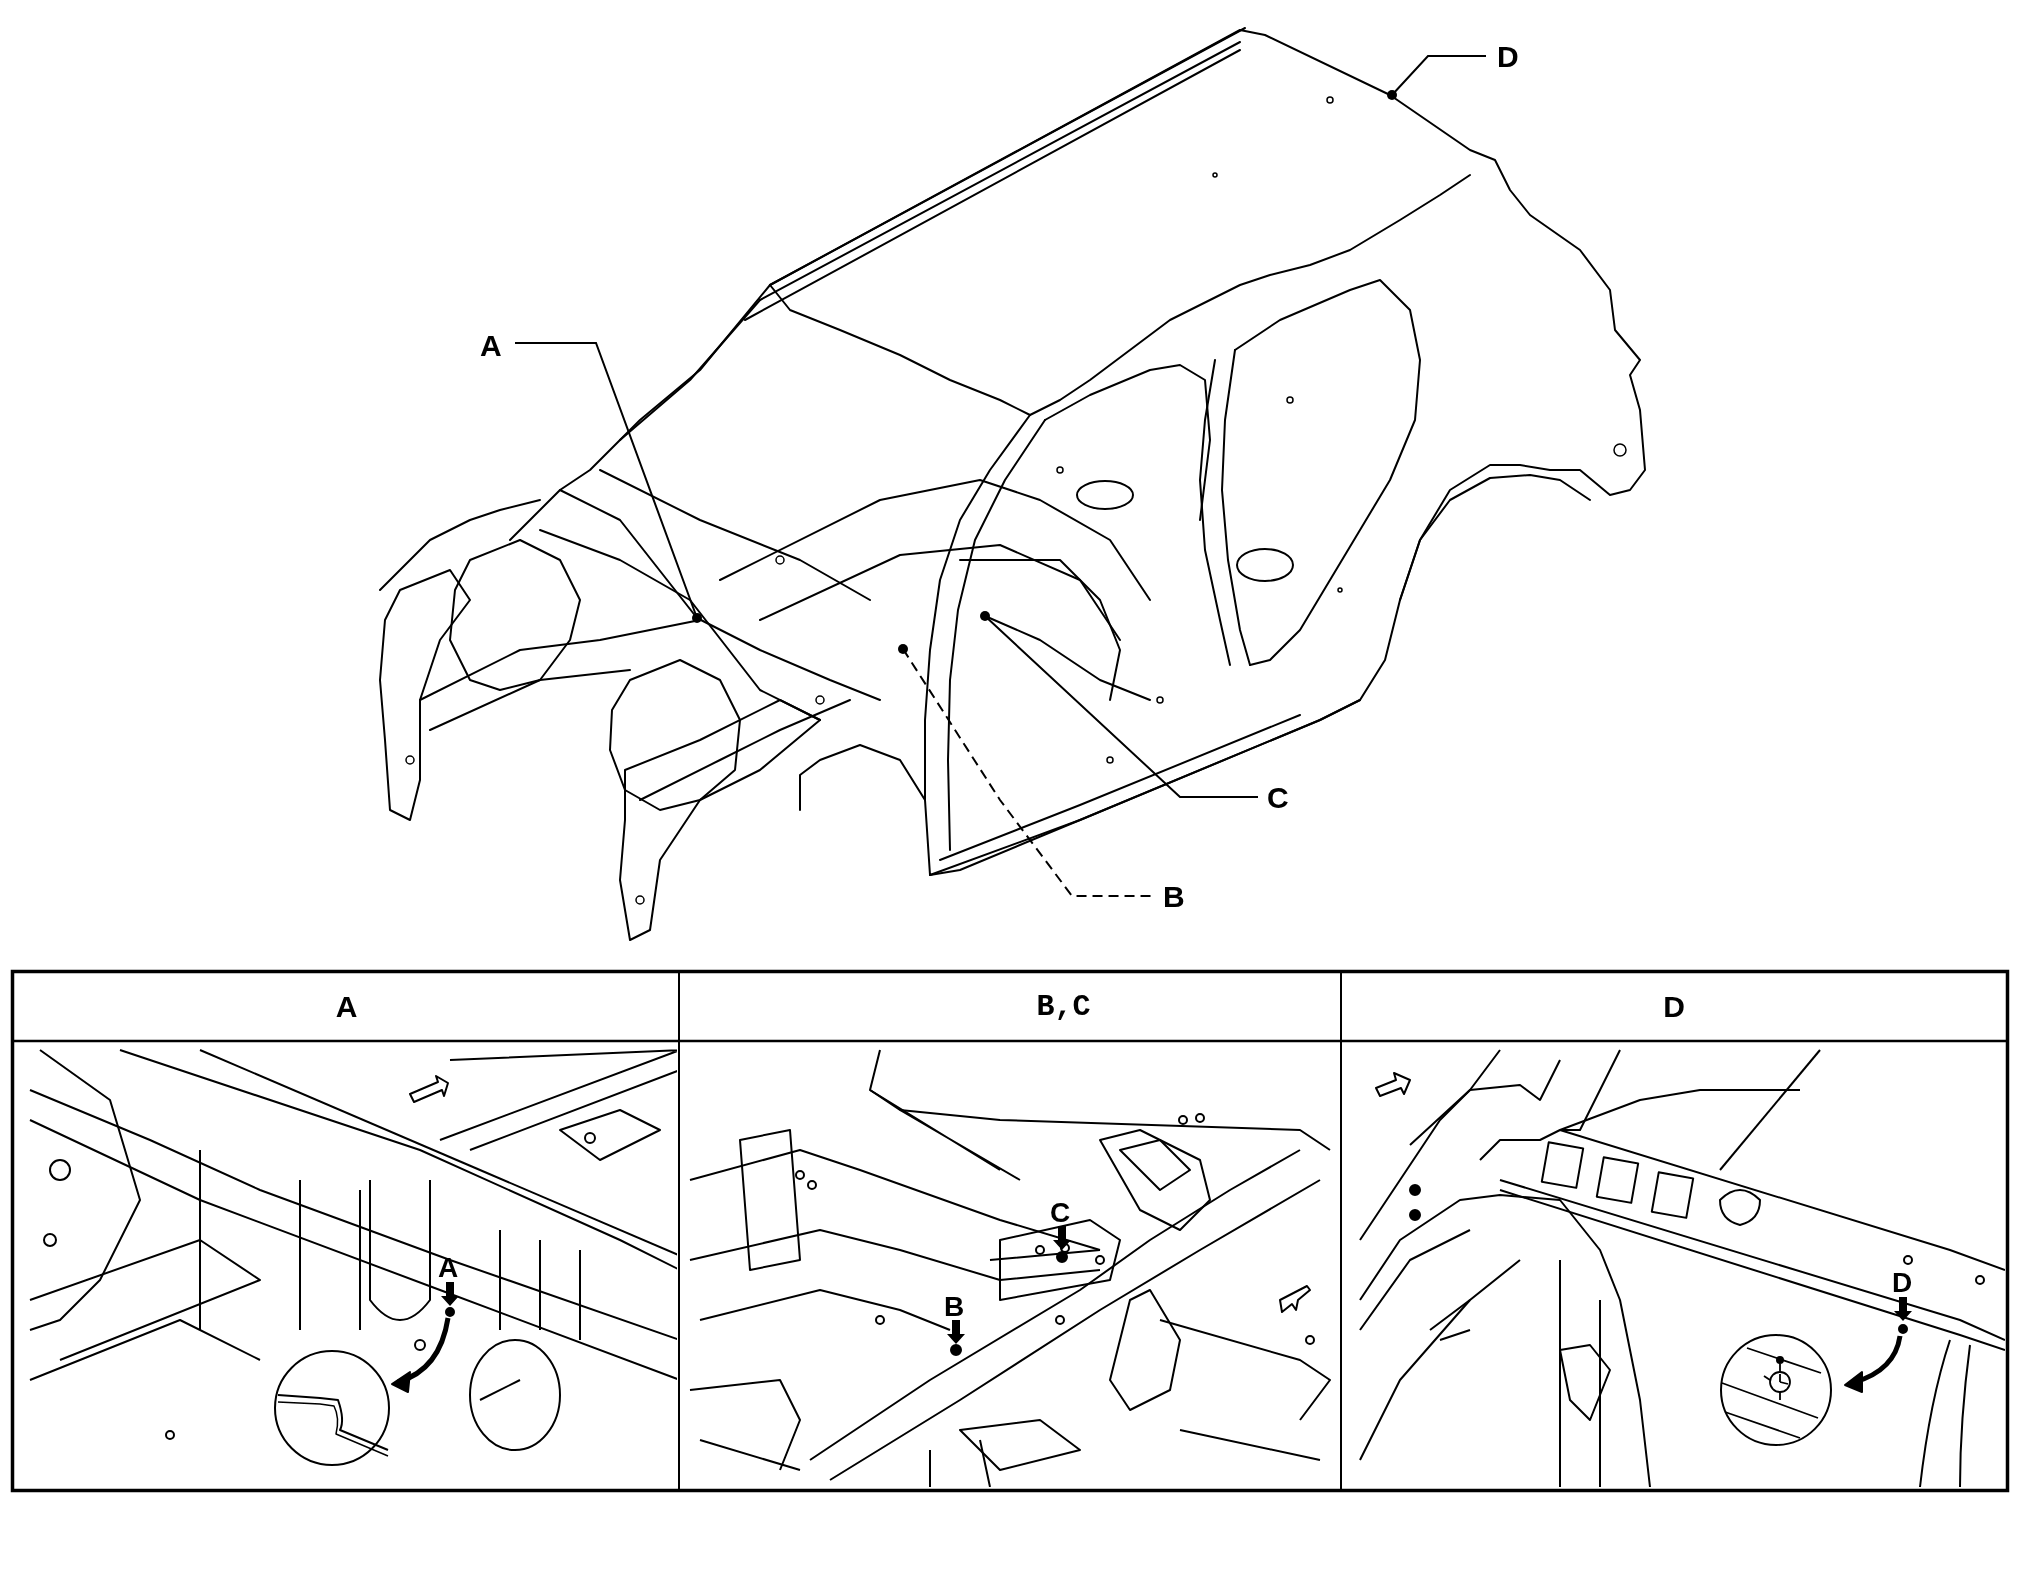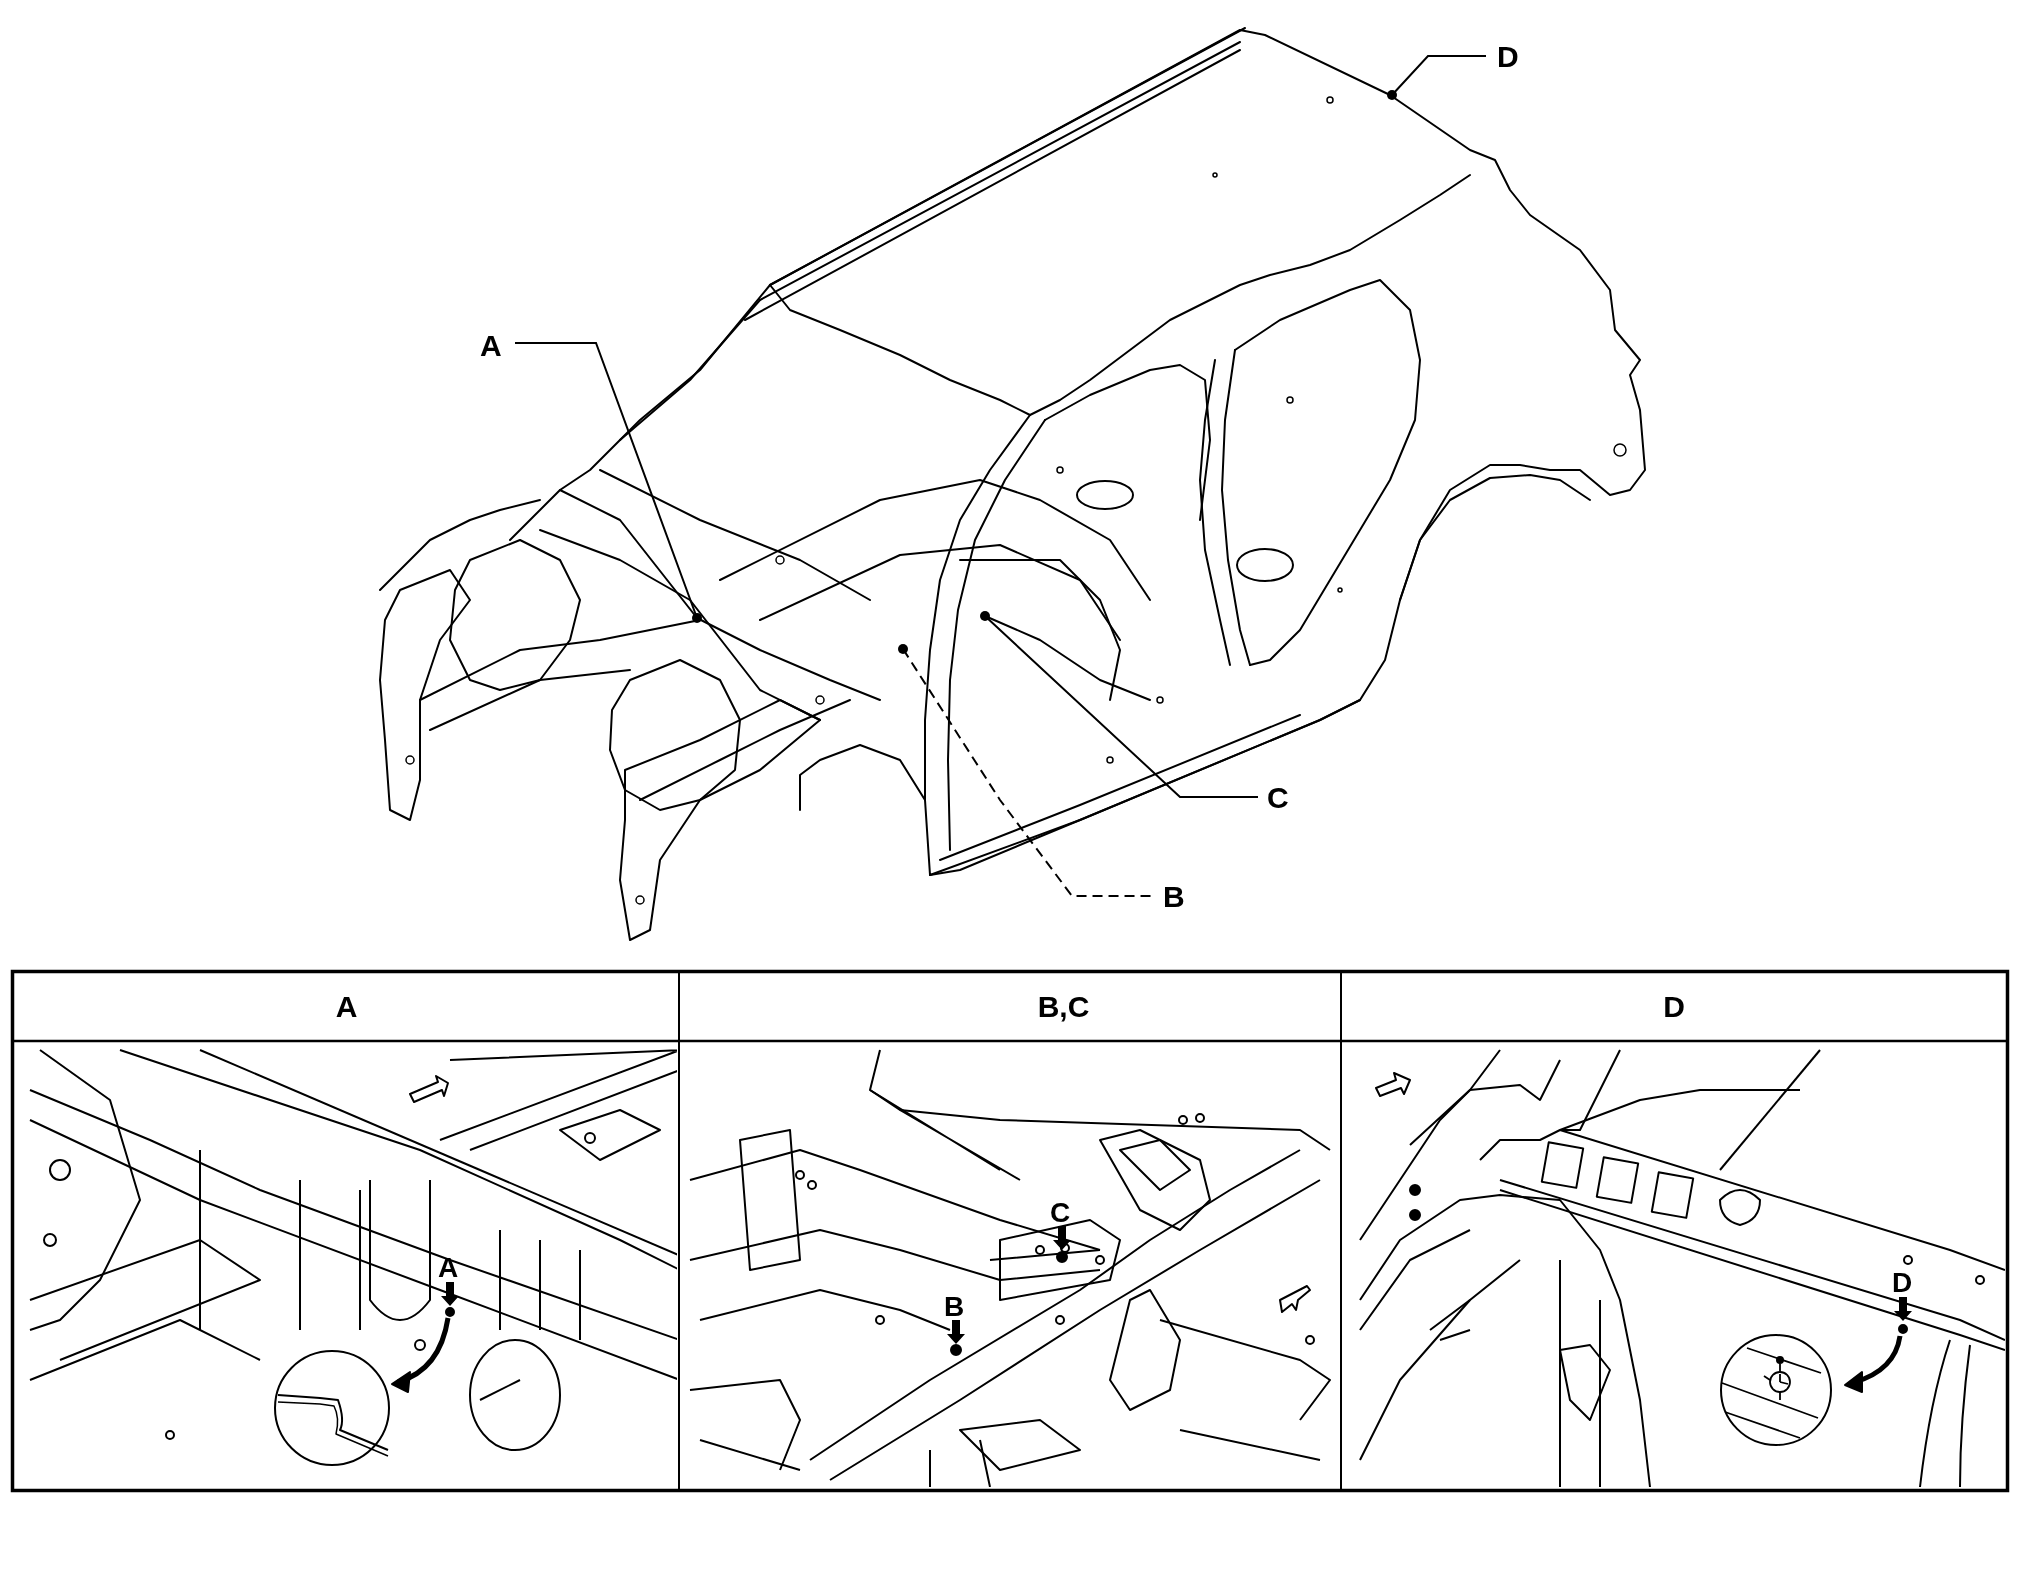--- a/index.html
+++ b/index.html
@@ -231,14 +231,14 @@
       <path d="M1845 1385 L1862 1372 L1862 1392 Z" fill="#000"></path>
 
       <circle cx="1903" cy="1329" r="4" fill="#000"></circle>
       <path d="M1899 1297 L1907 1297 L1907 1311 L1912 1311 L1903 1321 L1894 1311 L1899 1311 Z" fill="#000" stroke="none"></path>
     </g>
   </g>
   <text class="lbl" x="1892" y="1292" font-size="28">D</text>
 </svg>
 
 <div class="hdr" style="left:14px; width:665px;">A</div>
-<div class="hdr" style="left:680px; width:767px;">B,C</div>
+<div class="hdr" style="left:680px; width:767px;font-family:Liberation Mono, monospace;">B,C</div>
 <div class="hdr" style="left:1342px; width:664px;">D</div>
 
 </body></html>

